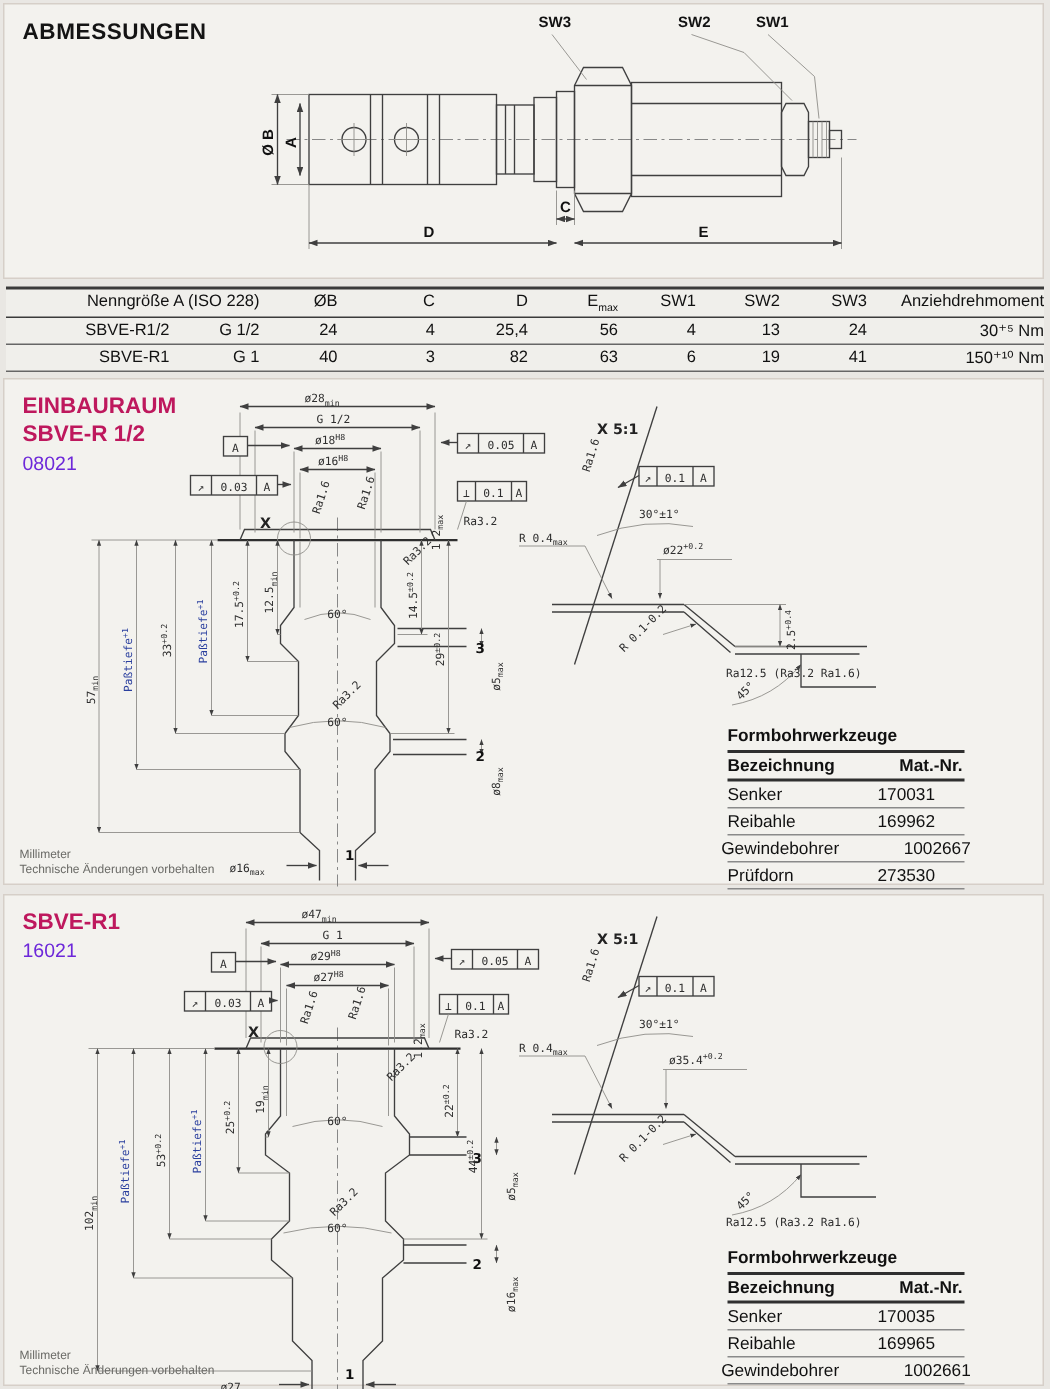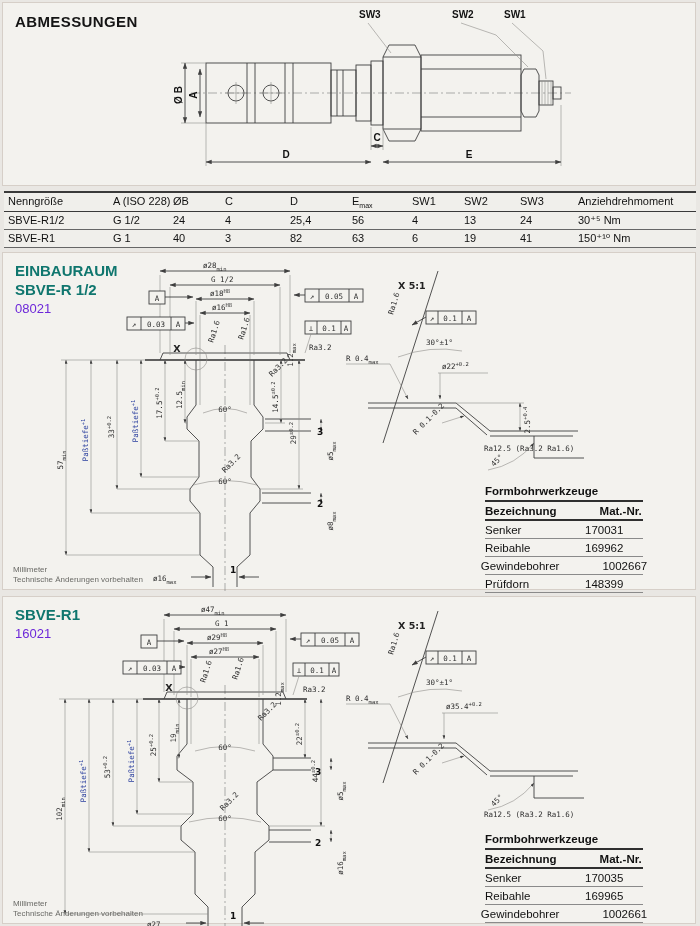--- a/index.html
+++ b/index.html
@@ -3,21 +3,21 @@
 <meta charset="utf-8">
 <style>
   html,body{margin:0;padding:0;}
   body{width:700px;height:926px;background:#e9e7e3;font-family:"Liberation Sans","DejaVu Sans",sans-serif;position:relative;overflow:hidden;}
   .panel{position:absolute;left:2px;width:694px;background:#f3f2ee;border:1px solid #d6cfc8;box-sizing:border-box;}
   .p1{top:2px;height:184px;}
   .p2{top:252px;height:338px;}
   .p3{top:596px;height:328px;}
   .h1{font-size:15px;font-weight:bold;color:#141414;letter-spacing:.4px;margin:10px 0 0 12px;}
   .ptitle{position:absolute;left:12px;top:8px;}
-  .h2{font-size:15px;font-weight:bold;color:#0f766e;line-height:19px;}
+  .h2{font-size:15px;font-weight:bold;color:#be185d;line-height:19px;}
   .code{font-size:13px;color:#6d28d9;margin-top:2px;}
   svg{position:absolute;overflow:visible;}
   .valve{left:168px;top:0px;}
   .cav{left:50px;top:2px;}
   .det{left:335px;top:12px;}
   .det3{left:335px;top:8px;}
   
   .s{stroke:#3f3f3f;stroke-width:.9;fill:none;}
   .th{stroke:#2f2f2f;stroke-width:1.5;fill:none;}
   .lt{stroke:#8f8d89;stroke-width:.6;fill:none;}
@@ -28,21 +28,21 @@
   .sup{font-size:5.5px;}
   .bt{font:bold 10px "Liberation Sans","DejaVu Sans",sans-serif;fill:#111;}
   .pn{font:bold 9px "DejaVu Sans",sans-serif;fill:#111;}
   .xm{font:bold 9.5px "DejaVu Sans",sans-serif;fill:#222;}
   .blue{fill:#2a3f9e;}
   .ra{font:7.5px "DejaVu Sans Mono",monospace;fill:#2e2e2e;}
   
   .dimtable{position:absolute;top:191px;left:4px;width:692px;font-size:11px;color:#111;border-top:2px solid #3a3a3a;background:#f0efeb;}
   .drow{display:grid;grid-template-columns:105px 60px 52px 65px 62px 60px 52px 56px 58px auto;padding:2px 0 2px 4px;border-bottom:1px solid #666;}
   .drow.dh{border-bottom:1.5px solid #3a3a3a;}
-  .drow span{text-align:left;}
+  .drow span{text-align:right;}
   sub.hsub{font-size:7px;}
   
   .tools{position:absolute;width:158px;font-size:11.5px;color:#111;}
   .ttitle{font-weight:bold;border-bottom:2px solid #2f2f2f;padding:2px 0 3px 0;}
   .trow{display:flex;border-bottom:1px solid #8a8a8a;padding:2.5px 0;justify-content:center;}
   .trow .c1{flex:1;}
   .trow .c2{width:58px;padding-left:43px;}
   .thead{font-weight:bold;border-bottom:2px solid #2f2f2f;}
   .foot{position:absolute;left:10px;font-size:8px;color:#6a6a66;line-height:10px;}
 </style>
@@ -297,21 +297,21 @@
     <div class="trow">
         <span class="c1">Reibahle</span>
         <span class="c2">169962</span>
       </div>
     <div class="trow">
         <span class="c1">Gewindebohrer</span>
         <span class="c2">1002667</span>
       </div>
     <div class="trow">
         <span class="c1">Prüfdorn</span>
-        <span class="c2">148399</span>
+        <span class="c2">273530</span>
       </div>
   </div>
 
   <div class="foot" style="top:312px;">
     <div>Millimeter</div>
     <div>Technische Änderungen vorbehalten</div>
   </div>
 </section>
 
 <section class="panel p3">

